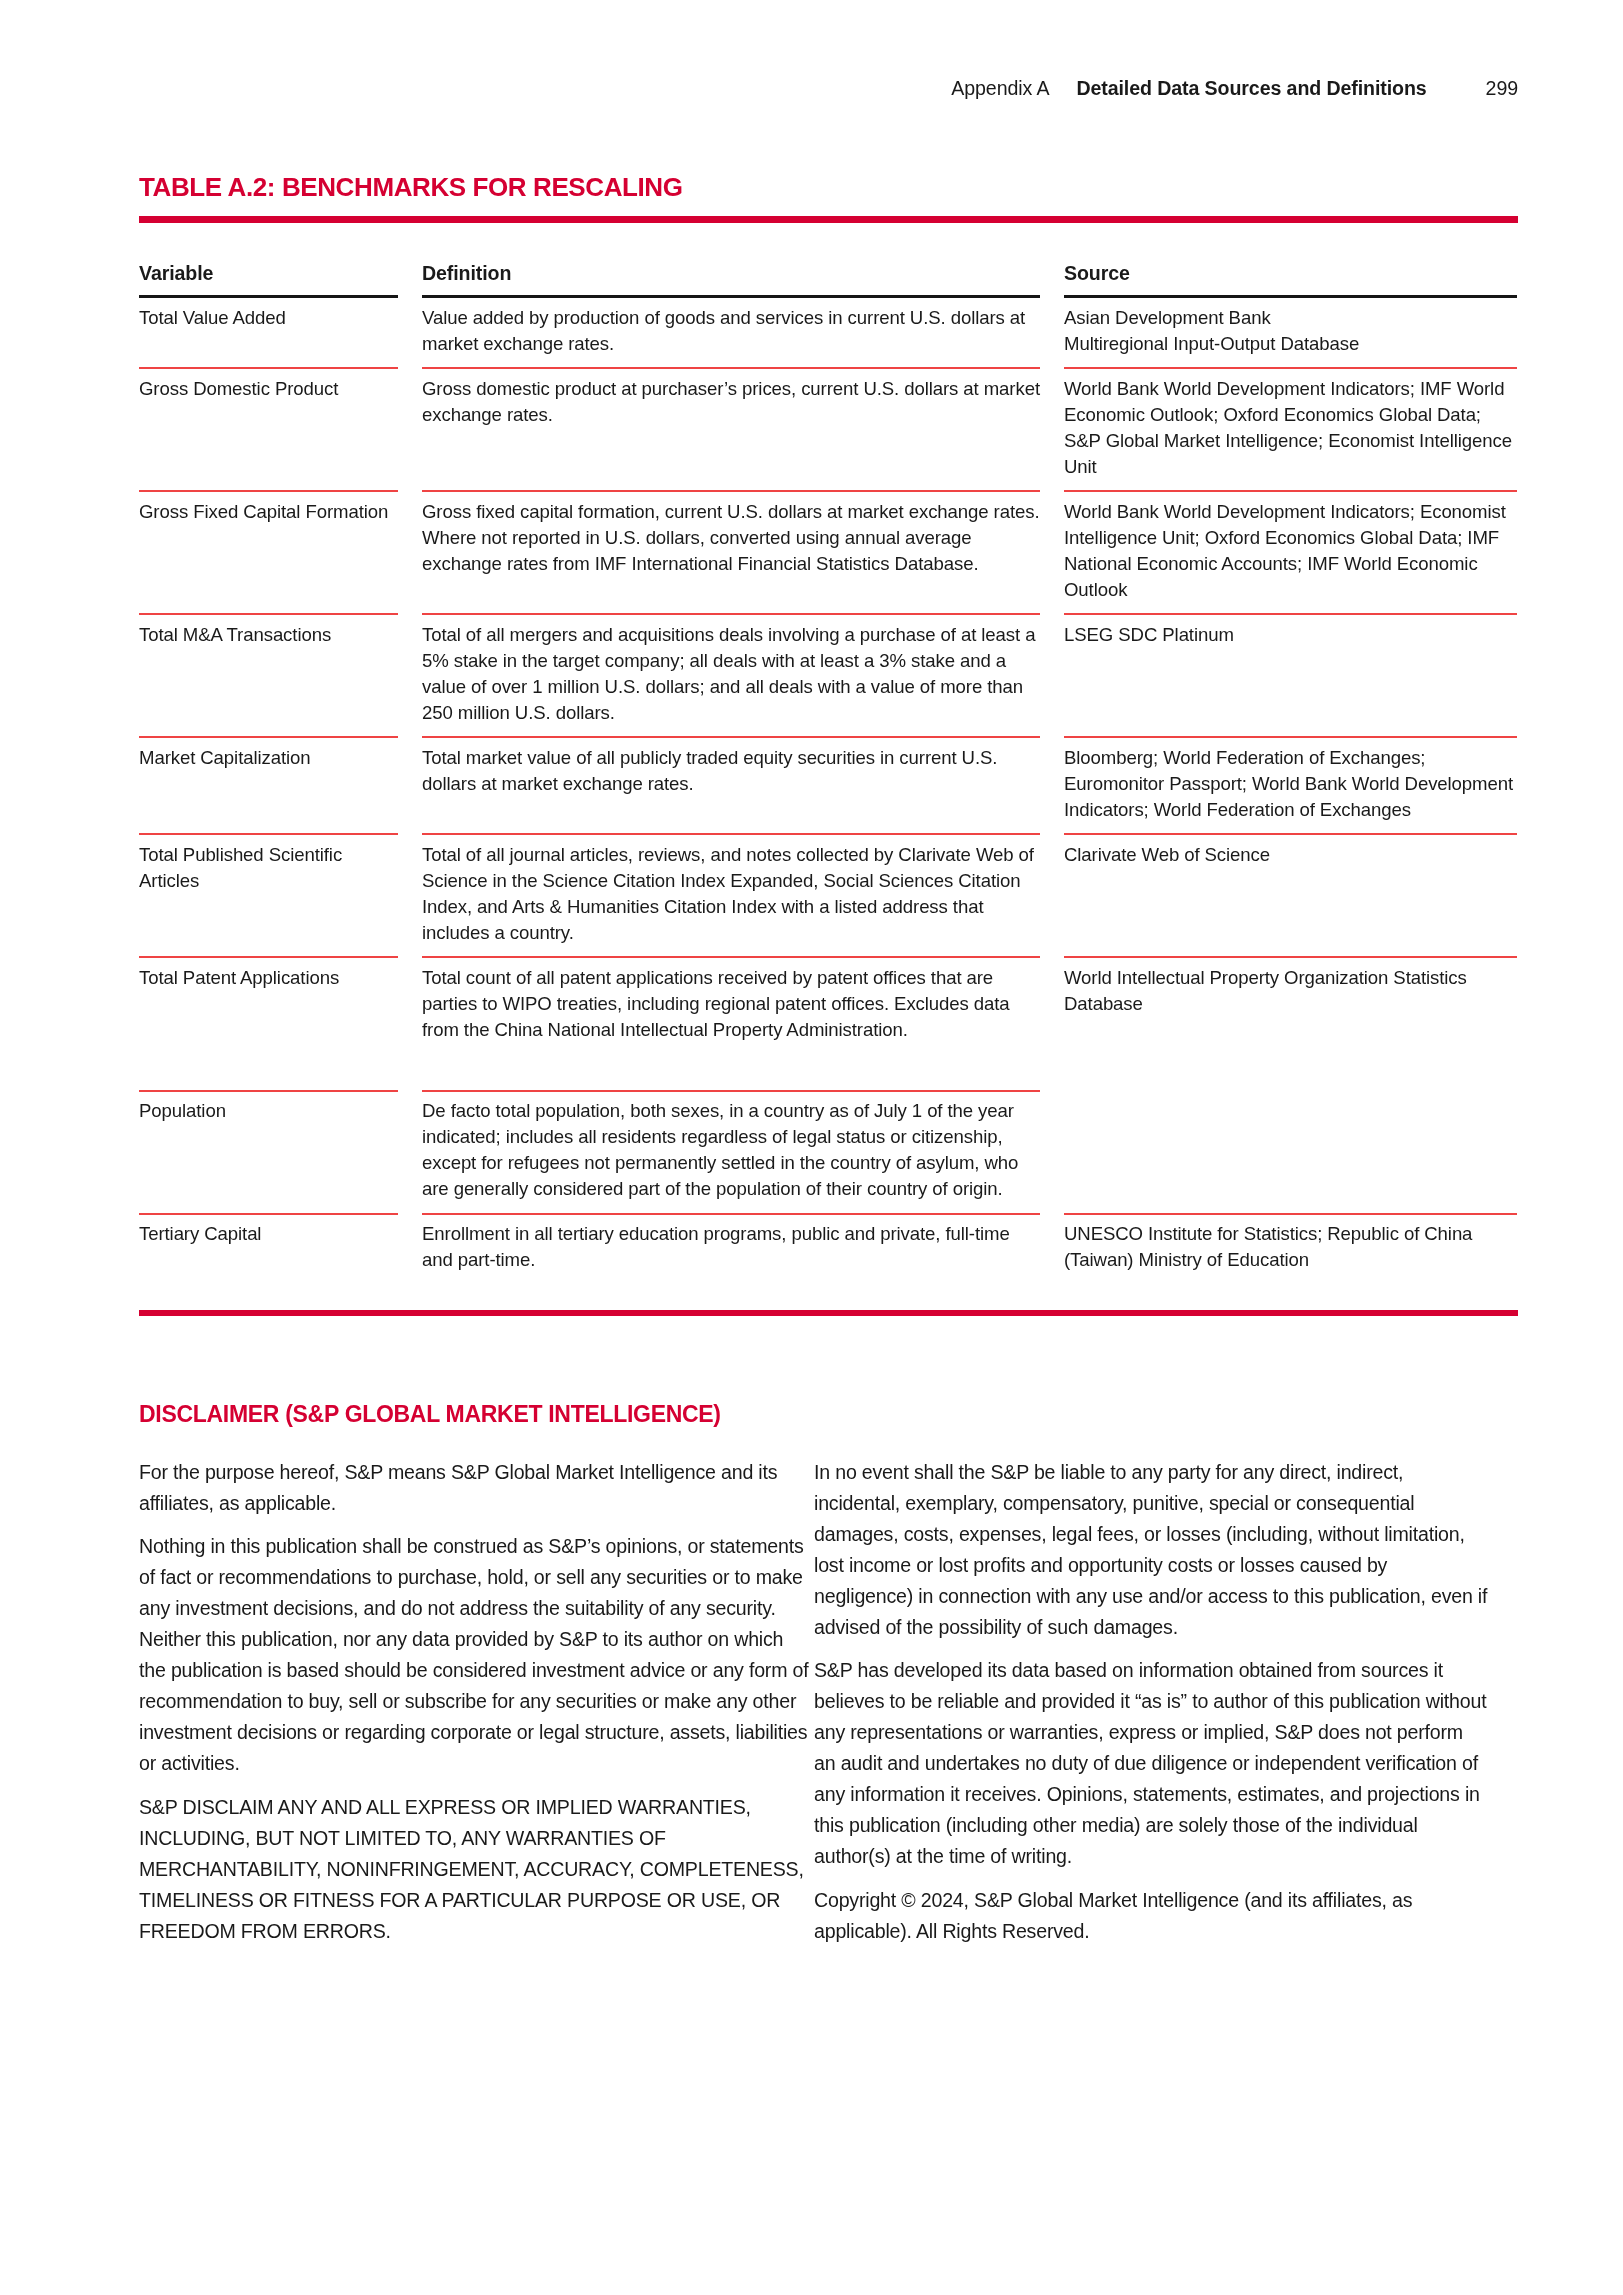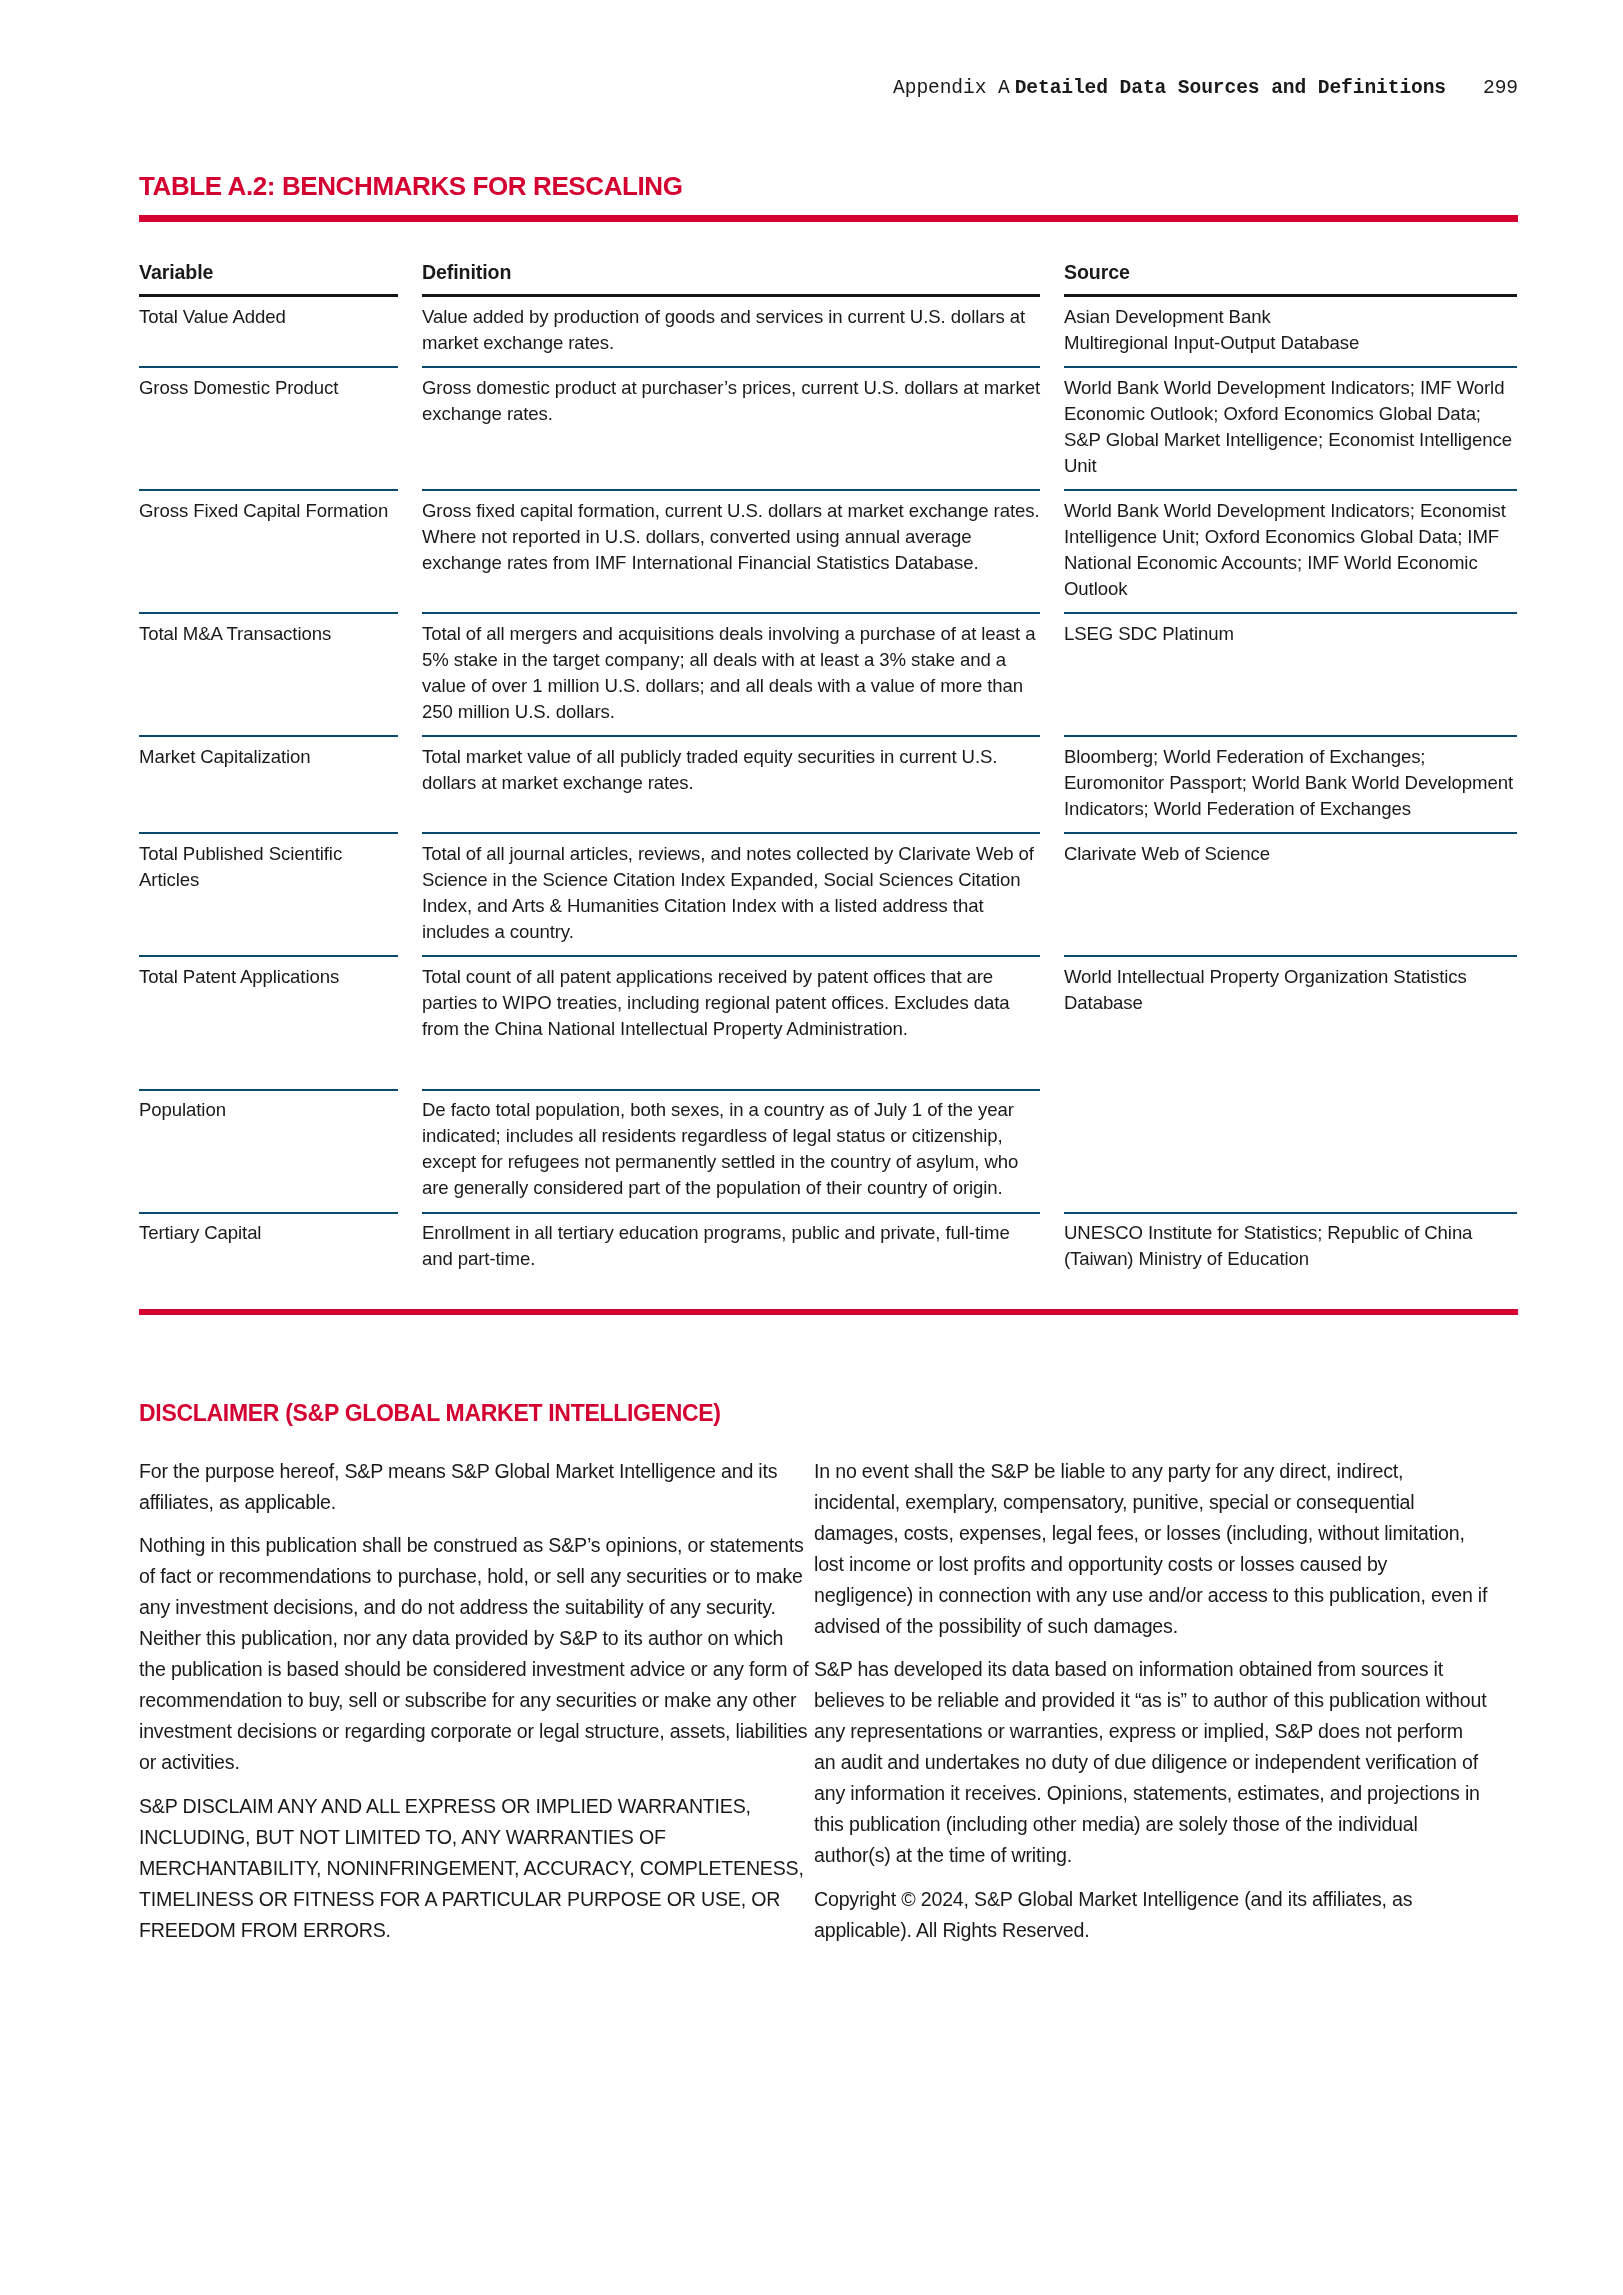--- a/index.html
+++ b/index.html
@@ -13,22 +13,21 @@
     letter-spacing: -0.1px;
   }
   .page { padding: 77px 105px 0 139px; }
 
   
   .page-header {
     display: flex;
     justify-content: flex-end;
     align-items: baseline;
     font-size: 19.6px;
-    gap: 5px;
-    font-family: Liberation Mono, monospace;
+    gap: 27px;
   }
   .ph-section { font-weight: 400; }
   .ph-title { font-weight: 700; }
   .ph-num { font-weight: 400; margin-left: 32px; }
 
   
   .table-title {
     margin-top: 72px;
     font-size: 26px;
     font-weight: 800;
@@ -48,21 +47,21 @@
   .thead .cell {
     font-size: 19.6px;
     font-weight: 700;
     padding: 39px 0 10.5px;
     border-bottom: 3.3px solid #161616;
   }
   #table-body .cell {
     font-size: 18.6px;
     line-height: 26px;
     padding: 6.5px 0 10.5px;
-    border-top: 2px solid #0c4a6e;
+    border-top: 2px solid #ef4444;
   }
   #table-body .grid-row:first-child .cell { border-top: none; }
   #table-body .grid-row:nth-child(7) .cell { padding-bottom: 47px; }
   .c-src { white-space: pre-line; }
 
   
   .disclaimer-title {
     margin-top: 85px;
     font-size: 23px;
     font-weight: 800;

